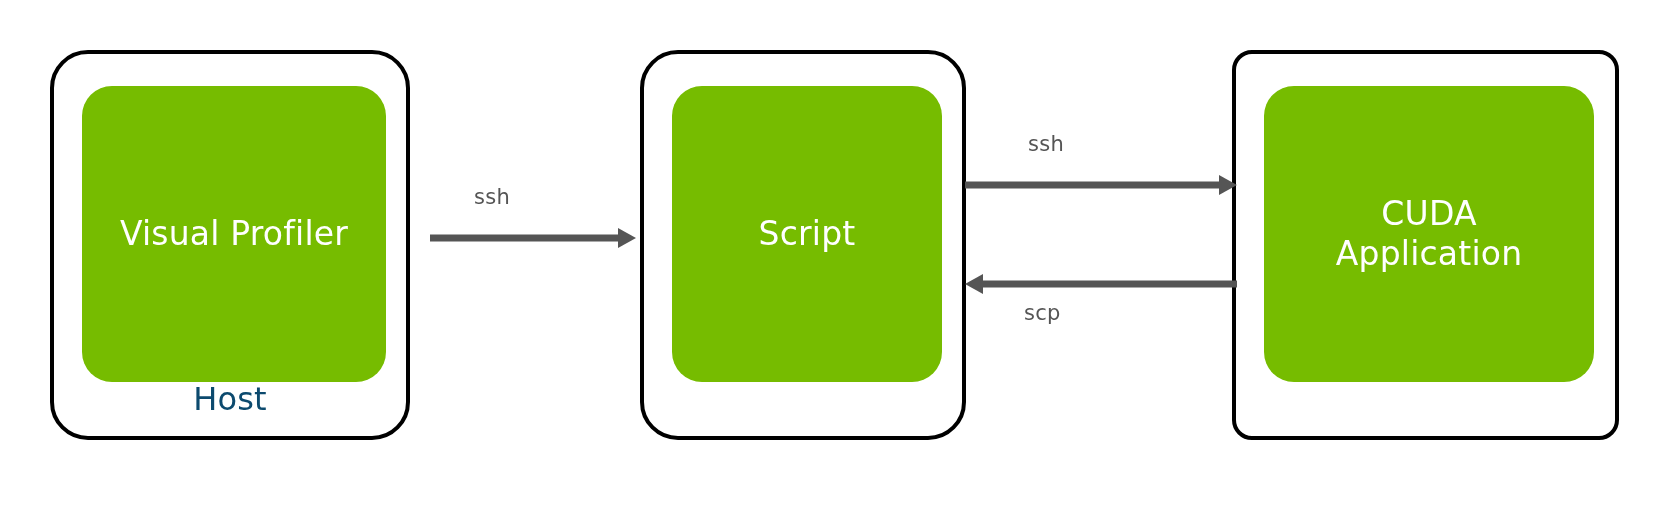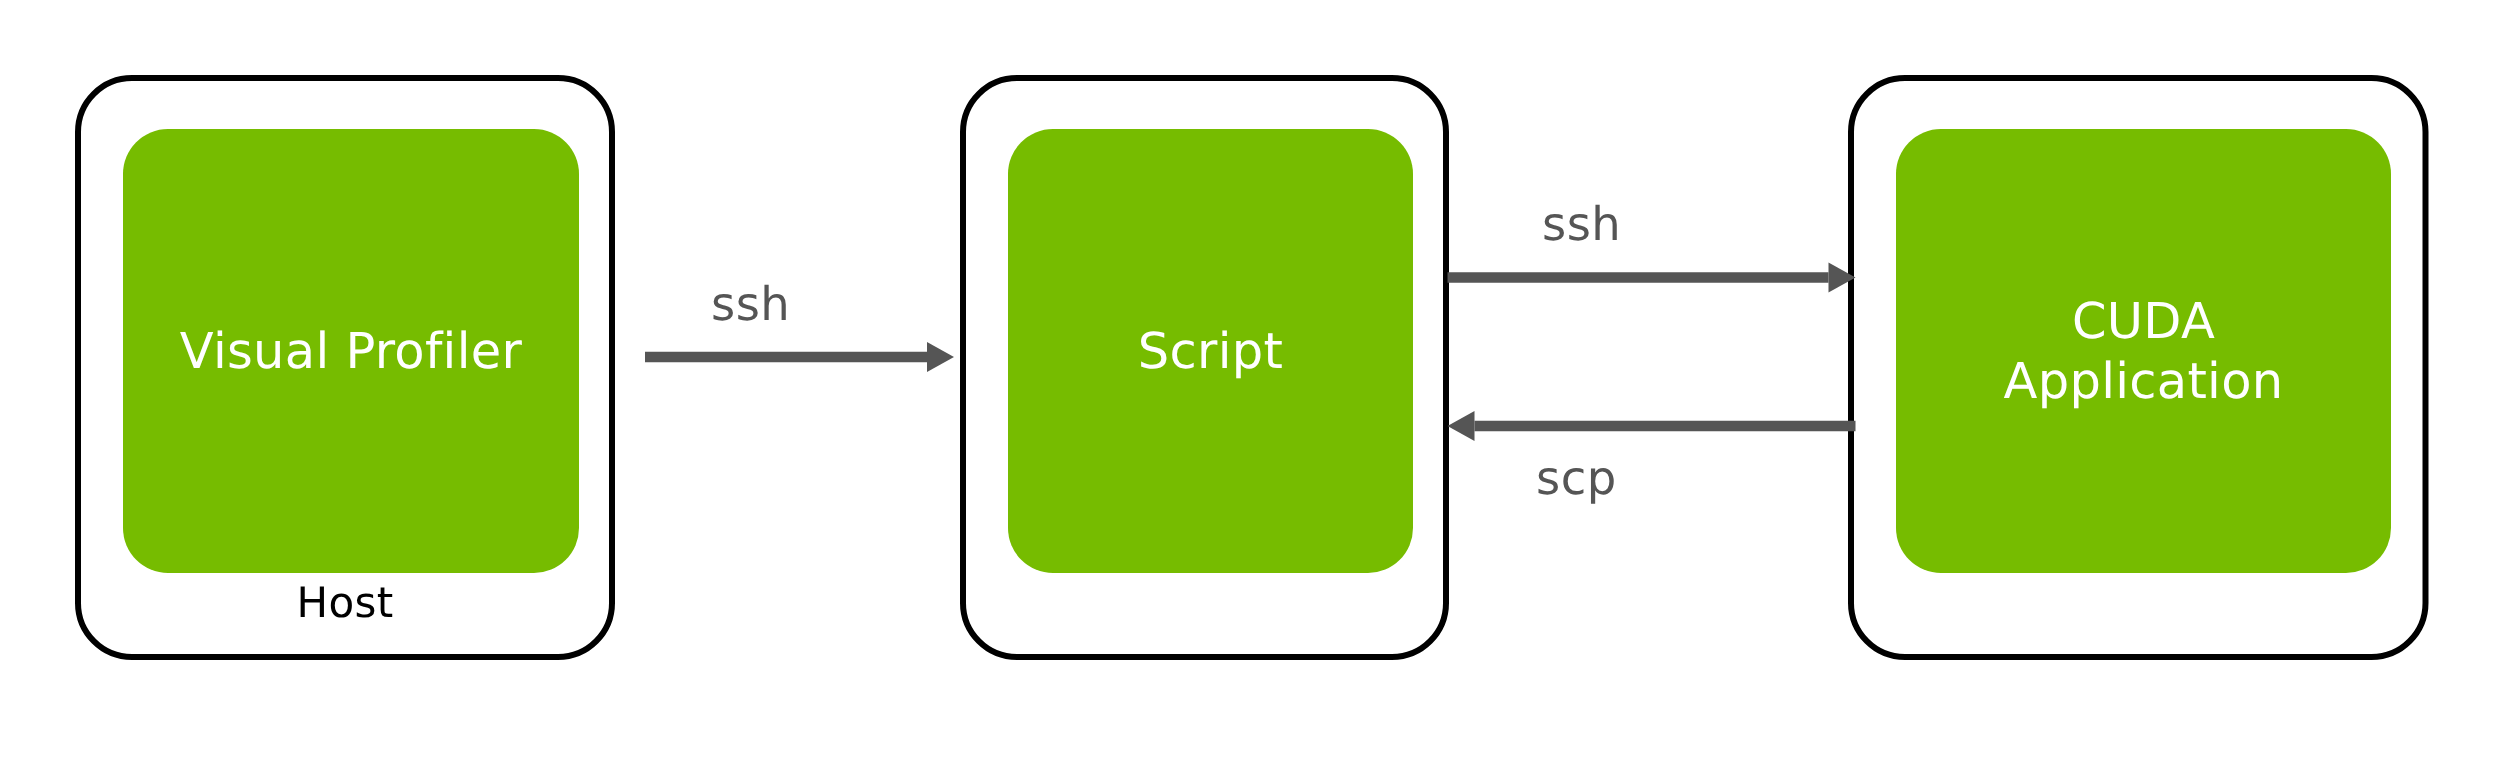--- a/index.html
+++ b/index.html
@@ -19,21 +19,21 @@
   
   .node {
     position: absolute;
     box-sizing: border-box;
     border: 4px solid #000000;
     border-radius: 38px;
     background: #ffffff;
   }
   .node-host     { left: 50px;   top: 50px; width: 360px; height: 390px; }
   .node-login    { left: 640px;  top: 50px; width: 326px; height: 390px; }
-  .node-compute  { left: 1232px; top: 50px; width: 387px; height: 390px; }
+  .node-compute  { left: 1232px; top: 50px; width: 387px; height: 390px; border-radius: 20px; }
 
   
   .inner {
     position: absolute;
     box-sizing: border-box;
     background: #76bc00;
     border-radius: 30px;
     display: flex;
     align-items: center;
     justify-content: center;
@@ -50,43 +50,43 @@
   .inner-login   { left: 28px; top: 32px; width: 270px; height: 296px; text-align: center; }
   .inner-compute { left: 28px; top: 32px; width: 330px; height: 296px; }
 
   
   .node-caption {
     position: absolute;
     left: 0;
     right: 0;
     bottom: 18px;
     text-align: center;
-    color: #000000;
-    font-size: 28px;
+    color: #0c4a6e;
+    font-size: 32px;
     font-weight: 400;
     letter-spacing: 0.2px;
   }
 
   
   .arrow-svg {
     position: absolute;
     overflow: visible;
     pointer-events: none;
   }
   .arrow-line {
     stroke: #555555;
     stroke-width: 7;
     fill: none;
   }
   .arrow-head { fill: #555555; }
 
   .edge-label {
     position: absolute;
     color: #555555;
-    font-size: 31px;
+    font-size: 21px;
     font-weight: 400;
     white-space: nowrap;
     letter-spacing: 0.3px;
   }
 
   
   .arrow-ssh1  { left: 430px;  top: 228px; width: 206px; height: 20px; }
   .arrow-ssh2  { left: 965px;  top: 175px; width: 272px; height: 20px; }
   .arrow-scp   { left: 965px;  top: 274px; width: 272px; height: 20px; }
 

